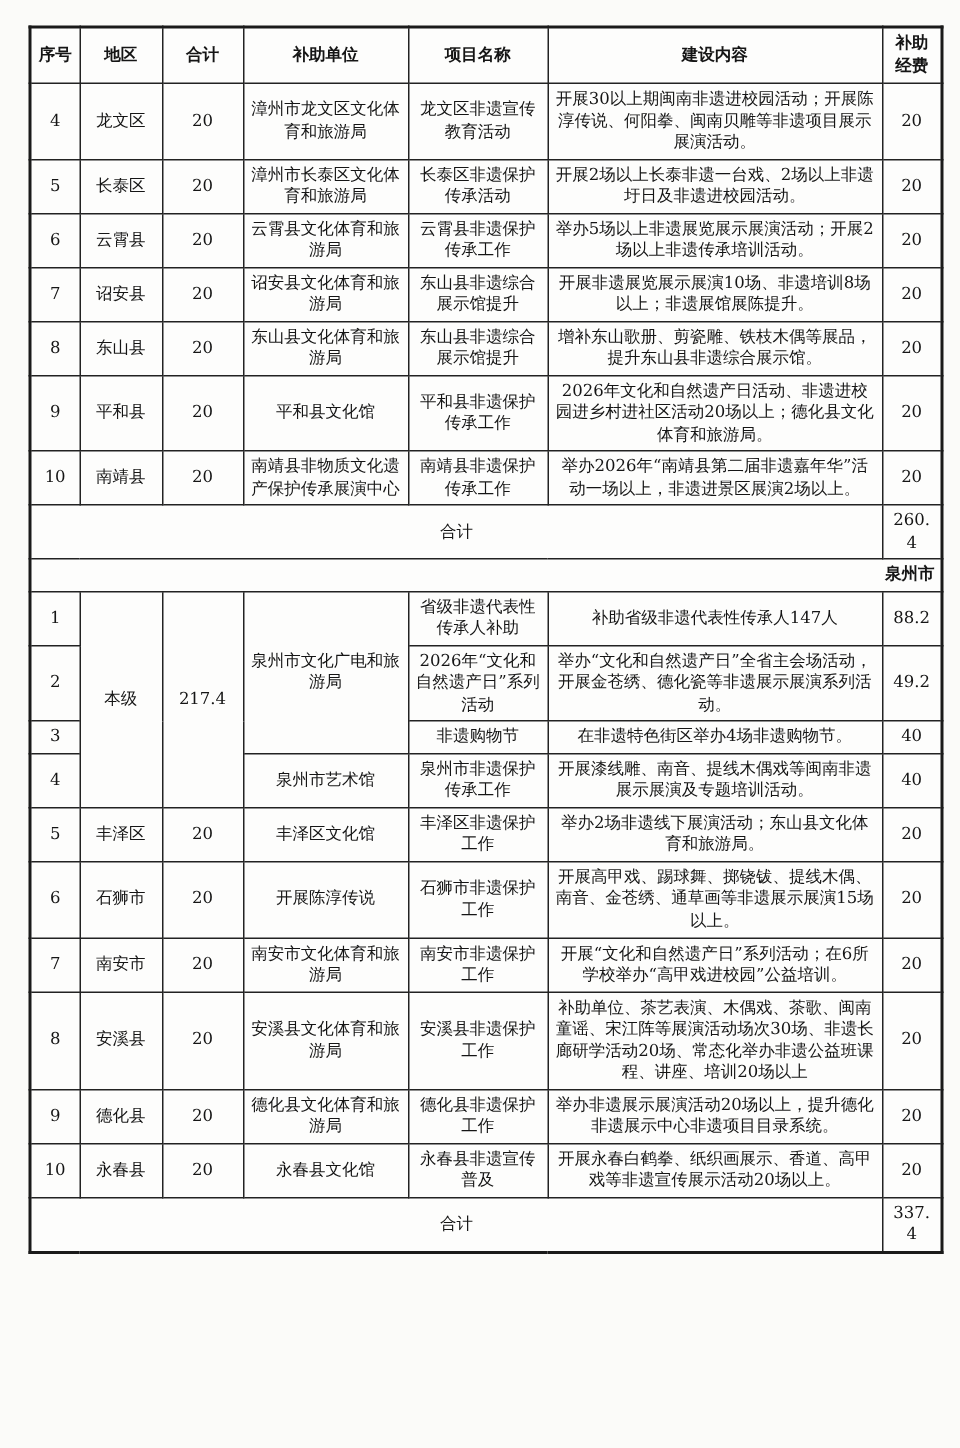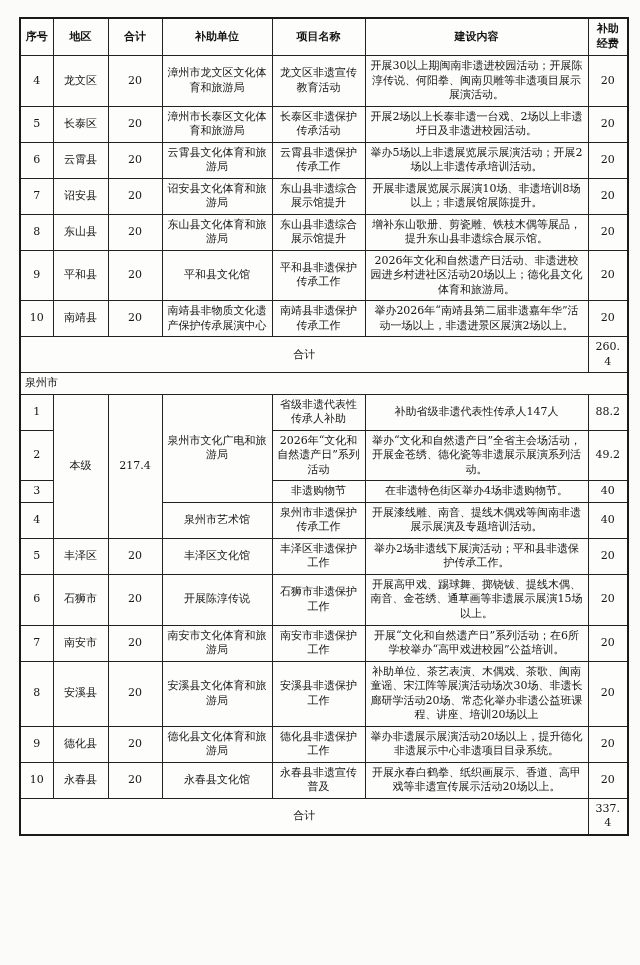--- a/index.html
+++ b/index.html
@@ -28,22 +28,22 @@
   }
   th{
     font-weight:bold;
     font-size:12px;
     text-align:center;
     padding:6px 2px;
   }
   .center{text-align:center;}
   .c-content{text-align:center;padding:4px 5px;}
   .section-title td{
-    font-weight:normal;
-    text-align:left;
+    font-weight:bold;
+    text-align:right;
     font-size:12px;
     padding:5px 2px;
   }
   .total-row td{
     text-align:center;
     padding:4px 2px;
     font-size:11px;
   }
   .hdr-row th{height:30px;}
 </style>
@@ -174,21 +174,21 @@
     <td class="c-content">开展漆线雕、南音、提线木偶戏等闽南非遗展示展演及专题培训活动。</td>
     <td class="center">40</td>
   </tr>
 
   <tr>
     <td class="center">5</td>
     <td class="center">丰泽区</td>
     <td class="center">20</td>
     <td class="center">丰泽区文化馆</td>
     <td class="center">丰泽区非遗保护工作</td>
-    <td class="c-content">举办2场非遗线下展演活动；平和县非遗保护传承工作。</td>
+    <td class="c-content">举办2场非遗线下展演活动；东山县文化体育和旅游局。</td>
     <td class="center">20</td>
   </tr>
   <tr>
     <td class="center">6</td>
     <td class="center">石狮市</td>
     <td class="center">20</td>
     <td class="center">开展陈淳传说</td>
     <td class="center">石狮市非遗保护工作</td>
     <td class="c-content">开展高甲戏、踢球舞、掷铙钹、提线木偶、南音、金苍绣、通草画等非遗展示展演15场以上。</td>
     <td class="center">20</td>

